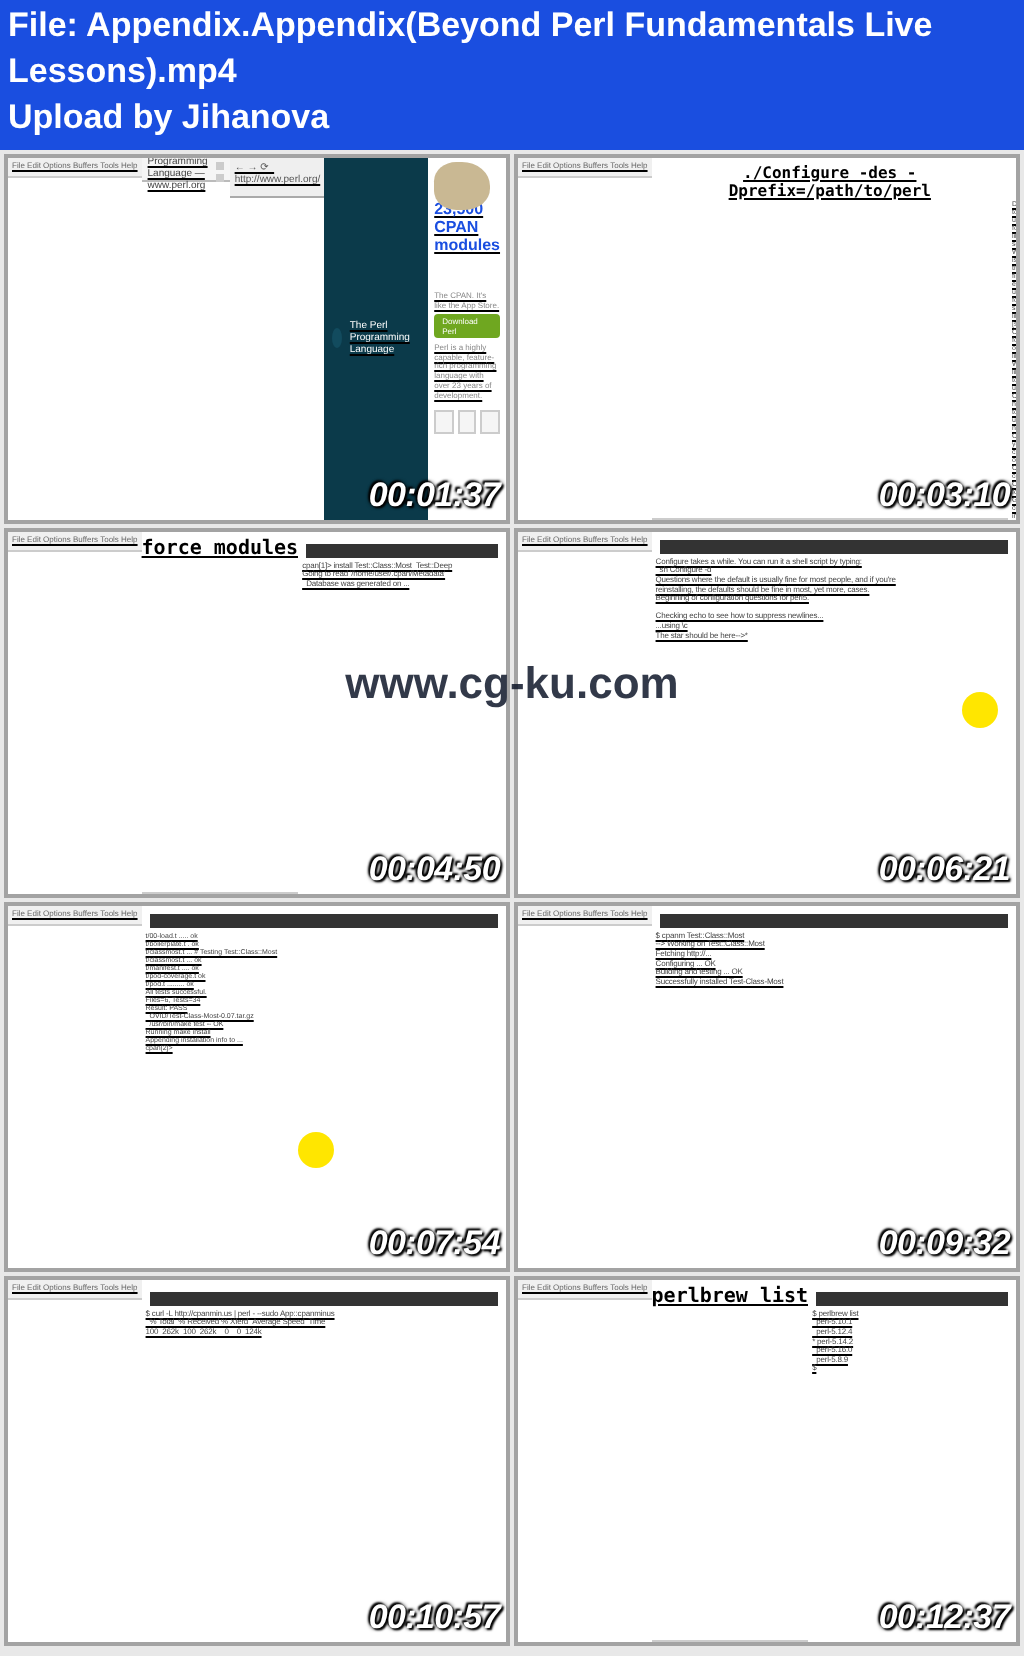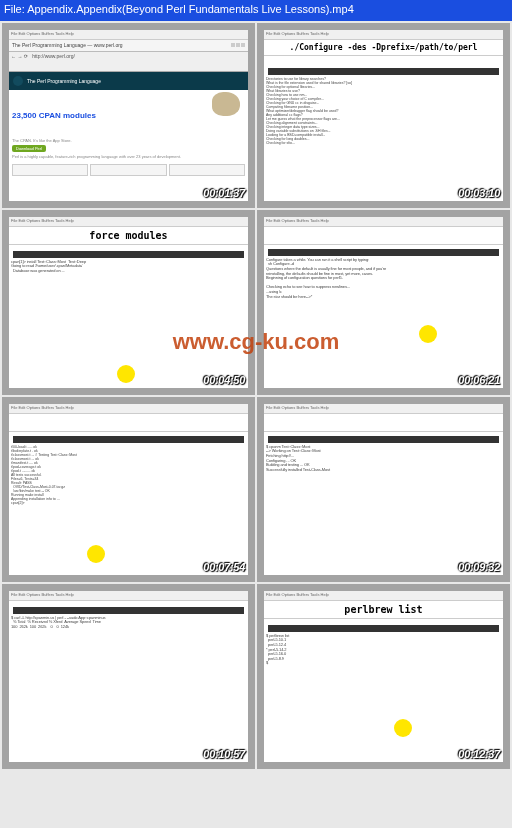--- a/index.html
+++ b/index.html
@@ -1,30 +1,30 @@
 <!DOCTYPE html>
 <html><head>
 <meta charset="utf-8">
 <style>
 * { box-sizing: border-box; margin: 0; padding: 0; }
 body { width: 512px; height: 828px; font-family: "Segoe UI", Arial, sans-serif; background: #e8e8e8; position: relative; overflow: hidden; }
-.header { background: #1a4ee0; color: #fff; font-size: 11px; line-height: 1.35; padding: 2px 4px 4px 4px; }
+.header { background: #1a4ee0; color: #fff; font-size: 17px; line-height: 1.35; padding: 2px 4px 4px 4px; font-weight: bold; }
 .grid { display: grid; grid-template-columns: 1fr 1fr; grid-auto-rows: 1fr; gap: 2px; padding: 2px; height: 750px; }
-.thumb { background: #fff; border: 7px solid #a3a3a3; display: flex; flex-direction: column; position: relative; overflow: hidden; }
+.thumb { background: #fff; border: 2px solid #a3a3a3; display: flex; position: relative; overflow: hidden; text-decoration: underline; }
 .menubar { height: 10px; background: #f0f0f0; border-bottom: 1px solid #ccc; font-size: 4px; color: #666; padding: 1px 2px; white-space: nowrap; }
 .titlebar { height: 12px; background: #f5f5f5; border-bottom: 1px solid #bbb; font-size: 5px; color: #444; padding: 2px 3px; display: flex; align-items: center; justify-content: space-between; }
 .titlebar .buttons span { display:inline-block; width:4px; height:4px; background:#ccc; margin-left:1px; }
 .body-area { flex: 1; position: relative; background: #fff; font-size: 4px; color: #444; padding: 2px; overflow: hidden; }
-.timestamp { position: absolute; bottom: 2px; right: 3px; font-size: 11px; color: #fff; font-weight: bold; text-shadow: 0 0 2px #000, 1px 1px 1px #000, -1px -1px 1px #000; font-style: italic; letter-spacing: -0.3px; }
+.timestamp { position: absolute; bottom: 2px; right: 3px; font-size: 17px; color: #fff; font-weight: bold; text-shadow: 0 0 2px #000, 1px 1px 1px #000, -1px -1px 1px #000; font-style: italic; letter-spacing: -0.3px; }
 .cmdline { text-align: center; font-family: monospace; font-weight: bold; font-size: 8px; padding: 3px 0; border-bottom: 1px solid #ccc; background:#fff; }
 .cmdline-sm { font-size: 7px; }
 .cmdline-lg { font-size: 10px; }
 .term-dark { background: #333; height: 7px; margin: 10px 2px 2px 2px; }
 .yellow-dot { position: absolute; width: 18px; height: 18px; background: #ffe600; border-radius: 50%; }
-.watermark { position: absolute; left: 50%; top: 50%; transform: translate(-50%, -85px); font-size: 22px; font-weight: bold; color: #c2410c; opacity: 0.85; white-space: nowrap; pointer-events:none; }
+.watermark { position: absolute; left: 50%; top: 50%; transform: translate(-50%, -85px); font-size: 22px; font-weight: bold; color: #0f172a; opacity: 0.85; white-space: nowrap; pointer-events:none; }
 
 .browser-chrome { height: 20px; background: #efefef; border-bottom: 1px solid #aaa; font-size:5px; padding:1px 2px; color:#555; }
 .perl-banner { background: #0b3a4a; color:#fff; font-size:5px; padding:4px; display:flex; align-items:center; gap:4px; }
 .perl-banner .o { width:10px; height:10px; background:#124b5e; border-radius:50%; }
 .perl-page { background:#fff; padding:3px; font-size:5px; color:#333; position:relative; flex:1; }
 .cpan { font-size:8px; color:#1a4ee0; font-weight:bold; margin:18px 0; }
 .cpan-sub { font-size:4px; color:#888; }
 .camel { position:absolute; right:8px; top:2px; width:28px; height:24px; background:#c9b893; border-radius:40% 50% 45% 40%; }
 .dl { display:inline-block; background:#6fa720; color:#fff; font-size:4px; padding:1px 4px; border-radius:2px; margin-top:2px; }
 .tiny-text { font-size:4px; color:#888; line-height:1.2; margin-top:3px; }
@@ -33,20 +33,21 @@
 
 .txt { font-size:3.5px; color:#444; line-height:1.15; }
 .txt-ml { font-size:4px; letter-spacing:-0.1px; }
 .block { margin:2px 0; }
 </style>
 </head>
 <body>
 
 <div class="header">
   <div><span>File:</span> <span>Appendix.Appendix(Beyond Perl Fundamentals Live Lessons).mp4</span></div>
+  <div><span>Upload by Jihanova</span></div>
 </div>
 
 <div class="grid">
 
   <div class="thumb">
     <div class="menubar">File  Edit  Options  Buffers  Tools  Help</div>
     <div class="titlebar">
       <span>The Perl Programming Language — www.perl.org</span>
       <span class="buttons"><span></span><span></span><span></span></span>
     </div>

